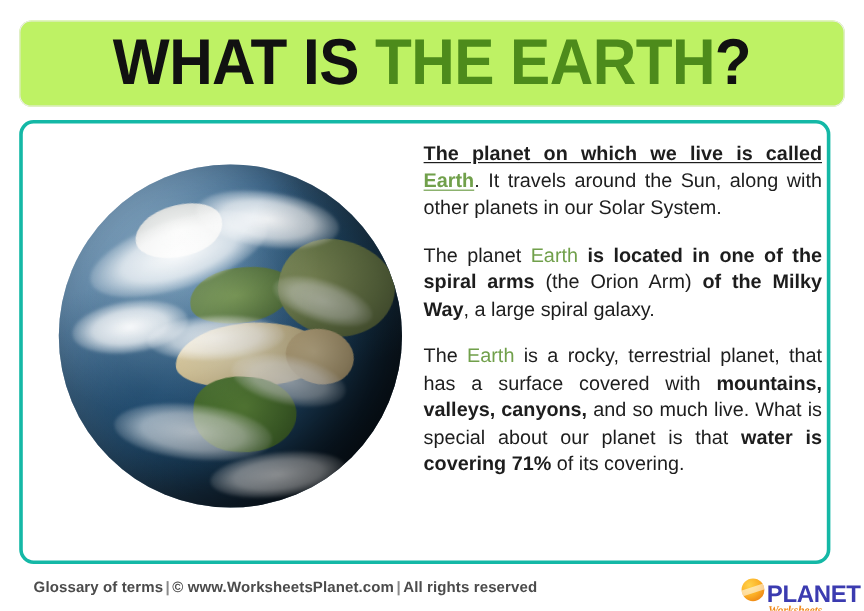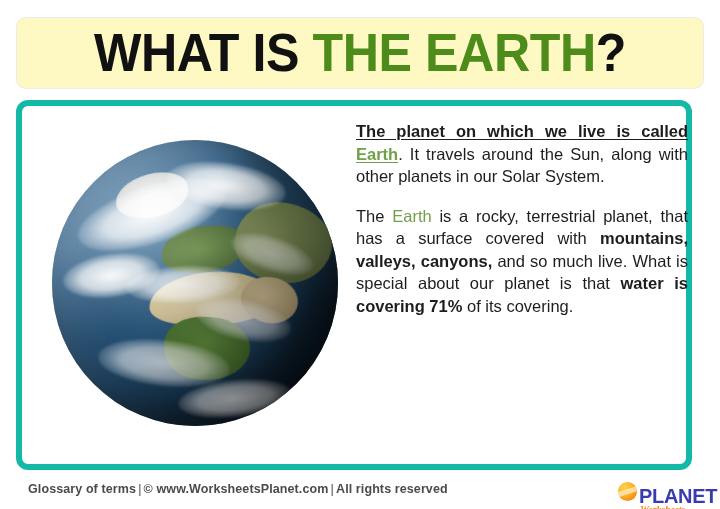--- a/index.html
+++ b/index.html
@@ -21,21 +21,21 @@
     background: #ffffff;
   }
 
   
   .title-panel {
     position: absolute;
     left: 16px;
     top: 17px;
     width: 688px;
     height: 72px;
-    background: #fef9c3;
+    background: #bef264;
     border-radius: 10px;
     box-shadow: 0 0 0 1px #ececec inset;
     display: flex;
     align-items: center;
     justify-content: center;
     overflow: hidden;
   }
   .title-text {
     font-family: "Liberation Sans Narrow", "Liberation Sans", sans-serif;
     font-weight: bold;
@@ -52,21 +52,21 @@
   .title-text .k { color: #111111; }
 
   
   .content-panel {
     position: absolute;
     left: 16px;
     top: 100px;
     width: 676px;
     height: 370px;
     background: #ffffff;
-    border: 6px solid #14b8a6;
+    border: 3px solid #14b8a6;
     border-radius: 12px;
     box-sizing: border-box;
   }
 
   
   .earth-wrap {
     position: absolute;
     left: 14px;
     top: 18px;
     width: 318px;
@@ -286,20 +286,21 @@
         <div class="cloud c7"></div>
         <div class="cloud c8"></div>
         <div class="layer terminator"></div>
       </div>
     </div>
 
     <div class="text-col">
 
       <p class="para"><span class="u b">The planet on which we live is called </span><span class="u b green">Earth</span><span>. It travels around the Sun, along with other planets in our Solar System.</span></p>
 
+      <p class="para"><span>The planet </span><span class="green">Earth</span><span> </span><span class="b">is located in one of the spiral arms</span><span> (the Orion Arm) </span><span class="b">of the Milky Way</span><span>, a large spiral galaxy.</span></p>
 
       <p class="para"><span>The </span><span class="green">Earth</span><span> is a rocky, terrestrial planet, that has a surface covered with </span><span class="b">mountains, valleys, canyons,</span><span> and so much live. What is special about our planet is that </span><span class="b">water is covering 71%</span><span> of its covering.</span></p>
 
     </div>
   </div>
 
   <div class="footer">
     <div class="footer-text"><span>Glossary of terms</span><span class="sep">|</span><span>©</span> <span>www.WorksheetsPlanet.com</span><span class="sep">|</span><span>All rights reserved</span></div>
 
     <div class="logo">

